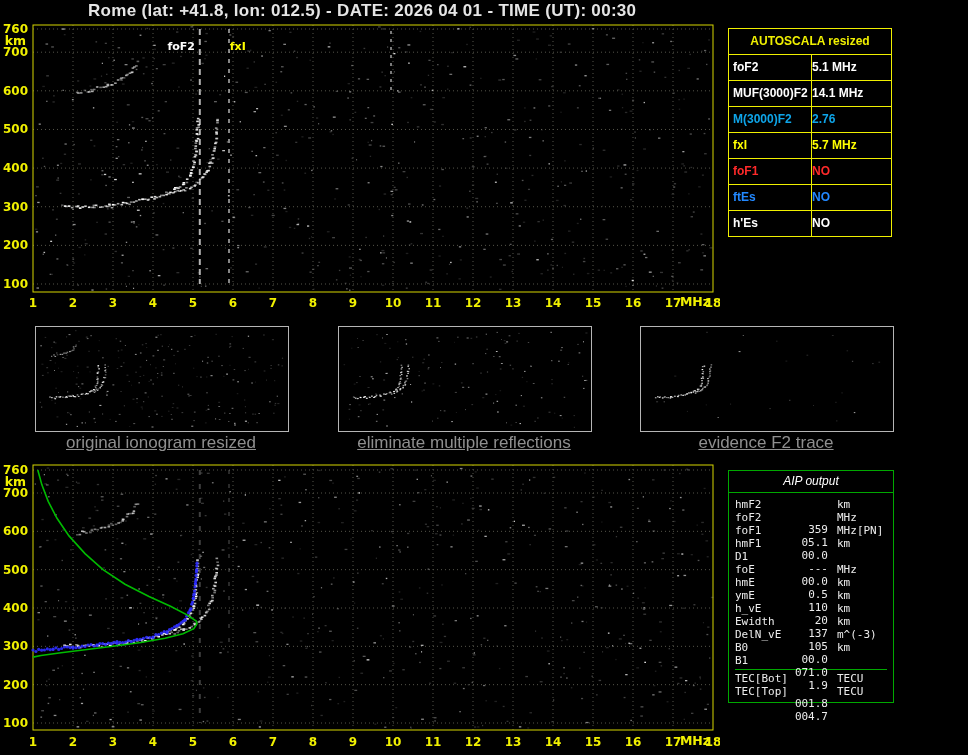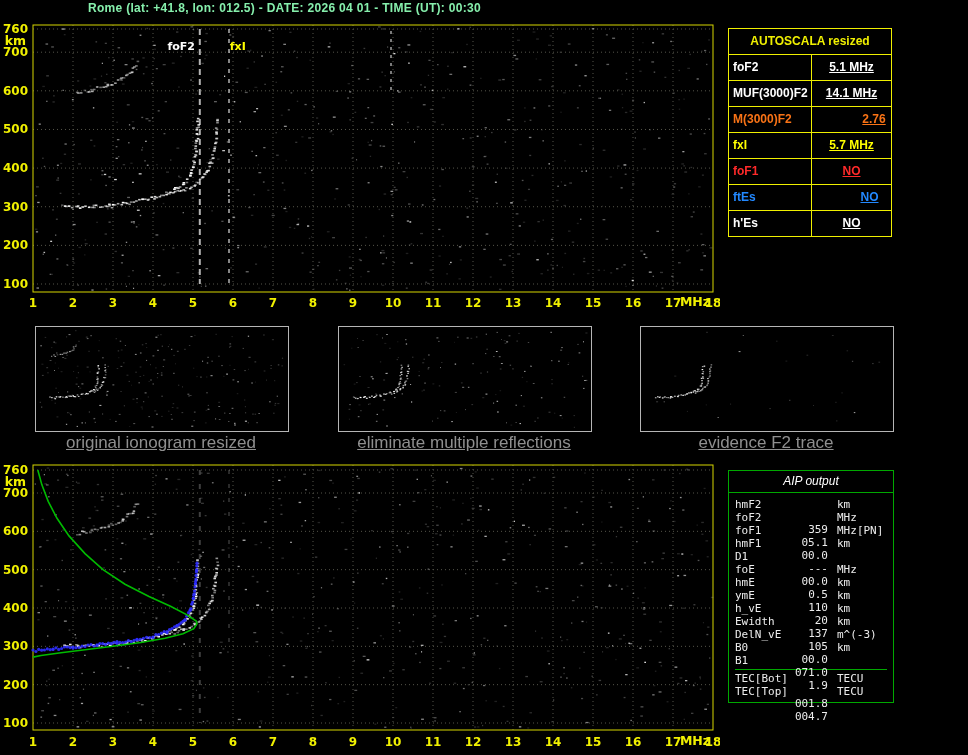--- a/index.html
+++ b/index.html
@@ -2,41 +2,41 @@
 <html><head>
 <meta charset="utf-8">
 <style>
   html,body{margin:0;padding:0;}
   body{
     width:968px;height:755px;background:#000;position:relative;overflow:hidden;
     font-family:"Liberation Sans",sans-serif;
   }
   .abs{position:absolute;}
   #title{
-    left:88px;top:1px;color:#86efac;font-weight:bold;font-size:12px;letter-spacing:.3px;
+    left:88px;top:1px;color:#e5e5e5;font-weight:bold;font-size:17px;letter-spacing:.3px;
     white-space:nowrap;
   }
   
   svg text.tick{fill:#f0f000;font-weight:bold;font-size:12px;font-family:"DejaVu Sans",sans-serif;}
   svg text.axisname{font-size:12.5px;}
   svg text.ann{font-size:11px;font-weight:bold;font-family:"DejaVu Sans",sans-serif;}
   svg line.grid{stroke:#55554a;stroke-width:1;stroke-dasharray:1 3;}
   svg rect.frame{fill:none;stroke:#d6d600;stroke-width:1;}
   svg.thumb{background:#000;border:1px solid #b5b5b5;}
   .thumb-cap{color:#8f8f8f;font-size:17px;text-align:center;text-decoration:underline;}
   
   #autoscala{
     left:728px;top:28px;width:162px;border:1px solid #f0f000;
     font-size:12px;font-weight:bold;color:#fff;background:#000;
   }
   .as-title{height:25px;line-height:25px;text-align:center;color:#f0f000;border-bottom:1px solid #f0f000;}
   .as-row{display:flex;height:25px;line-height:25px;border-bottom:1px solid #f0f000;}
   .as-row:last-child{border-bottom:none;}
   .as-label{width:83px;padding-left:4px;border-right:1px solid #f0f000;box-sizing:border-box;}
-  .as-value{flex:1;text-align:center;text-decoration:underline;}
+  .as-value{flex:1;text-align:left;}
   
   #aip{
     left:728px;top:470px;width:164px;border:1px solid #00a800;background:#000;
     font-family:"DejaVu Sans Mono",monospace;font-size:11px;color:#ececec;
   }
   .aip-title{
     height:21px;line-height:21px;text-align:center;border-bottom:1px solid #00a800;
     font-family:"Liberation Sans",sans-serif;font-size:12px;color:#fff;font-style:italic;
   }
   .aip-body{padding:5px 6px 4px 6px;}
@@ -904,33 +904,33 @@
   <div class="as-title">AUTOSCALA resized</div>
   <div id="autoscala-rows">
       <div class="as-row" style="color: rgb(255, 255, 255);">
         <div class="as-label">foF2</div>
         <div class="as-value">5.1 MHz</div>
       </div>
       <div class="as-row" style="color: rgb(255, 255, 255);">
         <div class="as-label">MUF(3000)F2</div>
         <div class="as-value">14.1 MHz</div>
       </div>
-      <div class="as-row" style="color: #f97316; gap: 45px;">
+      <div class="as-row" style="color: #0ea5e9;">
         <div class="as-label">M(3000)F2</div>
         <div class="as-value">2.76</div>
       </div>
       <div class="as-row" style="color: rgb(255, 255, 0);">
         <div class="as-label">fxI</div>
         <div class="as-value">5.7 MHz</div>
       </div>
       <div class="as-row" style="color: rgb(255, 42, 42);">
         <div class="as-label">foF1</div>
         <div class="as-value">NO</div>
       </div>
-      <div class="as-row" style="color: rgb(34, 136, 255); gap: 36px;">
+      <div class="as-row" style="color: rgb(34, 136, 255);">
         <div class="as-label">ftEs</div>
         <div class="as-value">NO</div>
       </div>
       <div class="as-row" style="color: rgb(255, 255, 255);">
         <div class="as-label">h'Es</div>
         <div class="as-value">NO</div>
       </div>
     </div>
 </div>
 

